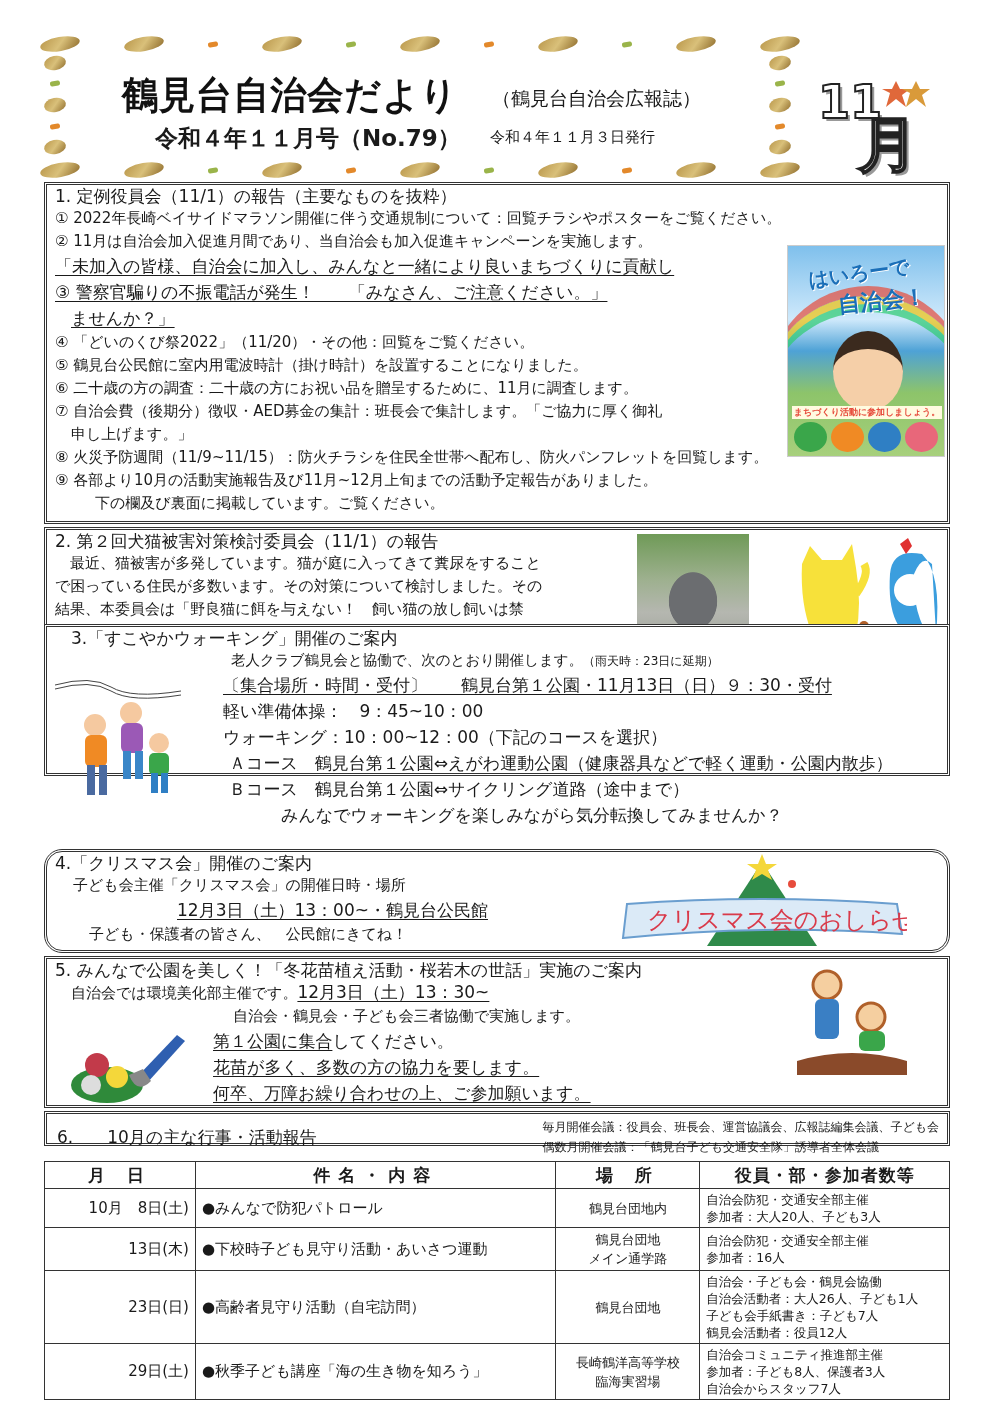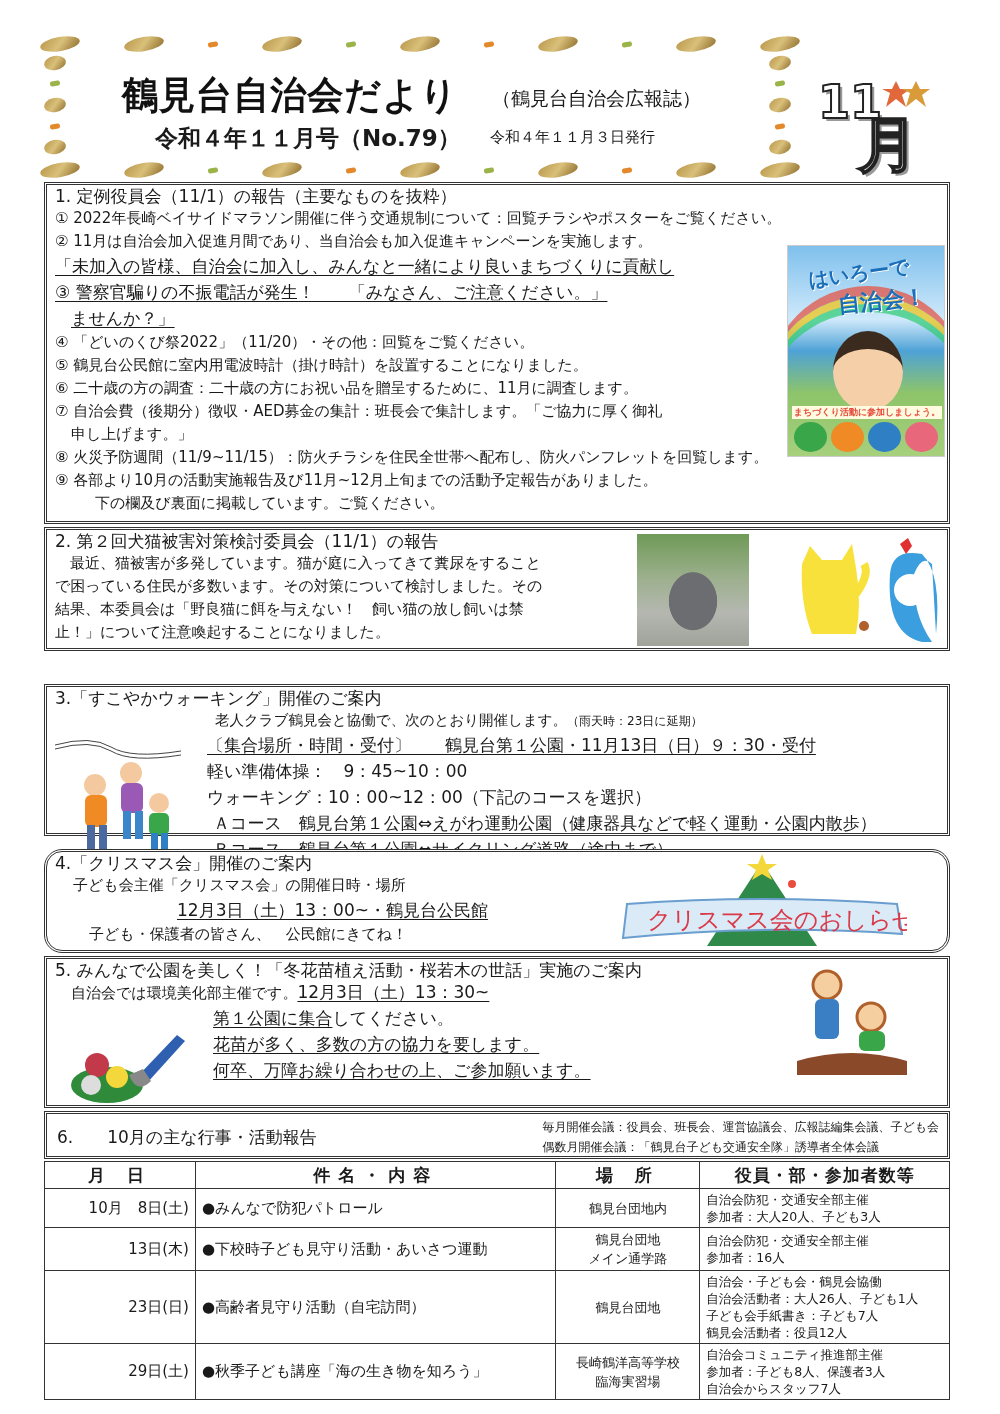--- a/index.html
+++ b/index.html
@@ -27,24 +27,24 @@
   .frame { position: absolute; left: 44px; width: 906px; border: 3px double #333; background: #fff; }
   .sec-title { font-size: 17px; line-height: 22px; padding-left: 8px; }
   .line { font-size: 15px; line-height: 23px; padding-left: 8px; white-space: nowrap; }
   .line.big { font-size: 17px; line-height: 26px; }
   .u { text-decoration: underline; text-underline-offset: 3px; }
   .indent1 { padding-left: 24px; }
   .indent2 { padding-left: 28px; }
 
   #sec1 { top: 182px; height: 342px; }
   #sec2 { top: 527px; height: 124px; }
-  #sec3 { top: 684px; height: 152px; }
+  #sec3 { top: 624px; height: 152px; padding-left: 16px; }
   #sec4 { top: 849px; height: 104px; border-radius: 18px; }
   #sec5 { top: 956px; height: 152px; }
-  #sec6 { top: 1111px; height: 48px; }
+  #sec6 { top: 1111px; height: 35px; }
 
   .img { position: absolute; overflow: hidden; }
   .poster { left: 740px; top: 60px; width: 158px; height: 212px; background: linear-gradient(#7fc0ec 0%, #cfe9fb 35%, #4ea2d6 50%, #8dc46a 70%, #a7d07c 100%); border: 1px solid #ccc; }
   .poster .rainbow { position: absolute; left: -20px; top: 40px; width: 200px; height: 120px; border-radius: 100px 100px 0 0; border-top: 10px solid #e74c3c; box-shadow: inset 0 8px 0 #f1c40f, inset 0 16px 0 #2ecc71; opacity: .7; }
   .poster .ptitle { position: absolute; left: 20px; top: 14px; font-size: 20px; font-weight: bold; color: #1b6fb8; transform: rotate(-8deg); text-shadow: 1px 1px 0 #fff; }
   .poster .ptitle2 { position: absolute; left: 50px; top: 40px; font-size: 22px; font-weight: bold; color: #1b6fb8; transform: rotate(-6deg); text-shadow: 1px 1px 0 #fff; }
   .poster .face { position: absolute; left: 45px; top: 85px; width: 70px; height: 80px; border-radius: 50%; background: #f5cfa8; border-top: 18px solid #3b2a1e; }
   .poster .banner { position: absolute; left: 4px; top: 160px; width: 150px; font-size: 9px; color: #e74c3c; font-weight: bold; text-align: center; background: #fffbe0; }
   .poster .circles { position: absolute; left: 6px; top: 176px; display: flex; gap: 4px; }
   .poster .circles span { width: 33px; height: 30px; border-radius: 50%; display: block; }
@@ -217,20 +217,21 @@
       <circle cx="165" cy="66" r="6" fill="#f4d73a"></circle>
       <circle cx="175" cy="30" r="4" fill="#e74c3c"></circle>
     <path d="M10 50 Q145 40 280 50 L285 80 Q145 70 6 84 Z" fill="#dbeaf7" stroke="#6a9ecf" stroke-width="2"></path>
     <text x="30" y="74" font-size="24" fill="#d93a4a" font-family="DejaVu Sans, sans-serif">クリスマス会のおしらせ</text>
   </svg>
 </div>
 
 <div class="frame" id="sec5">
   <div class="sec-title">5. みんなで公園を美しく！「冬花苗植え活動・桜若木の世話」実施のご案内</div>
   <div class="line" style="padding-left:24px"><span>自治会では環境美化部主催です。</span><span class="u big" style="font-size:17px">12月3日（土）13：30~</span></div>
+  <div class="line" style="padding-left:186px">自治会・鶴見会・子ども会三者協働で実施します。</div>
   <div class="line big" style="padding-left:166px"><span class="u">第１公園に集合</span><span>してください。</span></div>
   <div class="line big" style="padding-left:166px"><span class="u">花苗が多く、多数の方の協力を要します。</span></div>
   <div class="line big" style="padding-left:166px"><span class="u">何卒、万障お繰り合わせの上、ご参加願います。</span></div>
   <svg class="img pansy" viewBox="0 0 130 80">
     <ellipse cx="40" cy="60" rx="36" ry="18" fill="#2f8a3a"></ellipse>
     <circle cx="30" cy="40" r="12" fill="#c23a4a"></circle>
       <circle cx="50" cy="52" r="11" fill="#f4d73a"></circle>
       <circle cx="24" cy="60" r="10" fill="#ddd"></circle>
     <path d="M70 52 L110 10 L118 16 L80 58 Z" fill="#2f5fb0"></path>
       <path d="M62 50 Q70 70 84 56 L76 44 Z" fill="#888"></path>

